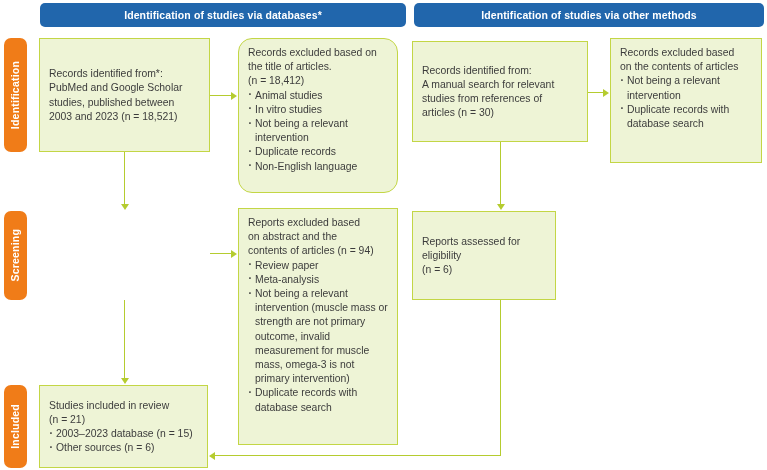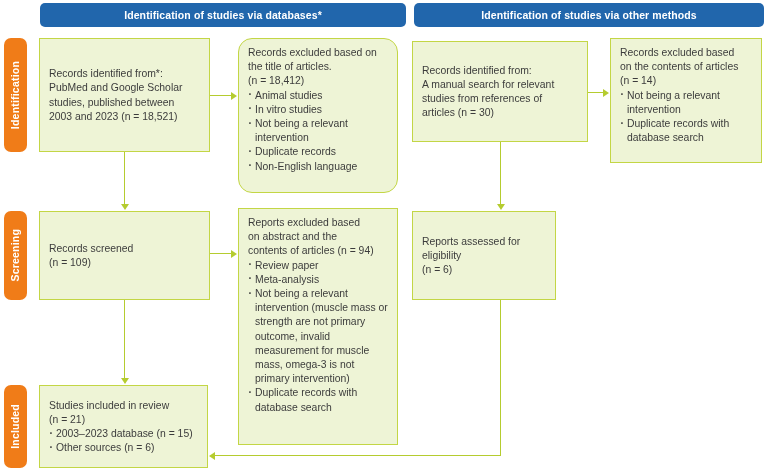--- a/index.html
+++ b/index.html
@@ -181,31 +181,26 @@
   <div class="box vcenter" id="box-identified-other">
     <p>Records identified from:</p>
     <p>A manual search for relevant</p>
     <p>studies from references of</p>
     <p>articles (n = 30)</p>
   </div>
 
   <div class="box" id="box-excluded-contents">
     <p>Records excluded based</p>
     <p>on the contents of articles</p>
-    <p>(n = 14)</p>
     <ul>
       <li>Not being a relevant intervention</li>
       <li>Duplicate records with database search</li>
     </ul>
   </div>
 
-  <div class="box vcenter" id="box-records-screened">
-    <p>Records screened</p>
-    <p>(n = 109)</p>
-  </div>
 
   <div class="box" id="box-excluded-abstract">
     <p>Reports excluded based</p>
     <p>on abstract and the</p>
     <p>contents of articles (n = 94)</p>
     <ul>
       <li>Review paper</li>
       <li>Meta-analysis</li>
       <li>Not being a relevant intervention (muscle mass or strength are not primary outcome, invalid measurement for muscle mass, omega-3 is not primary intervention)</li>
       <li>Duplicate records with database search</li>

